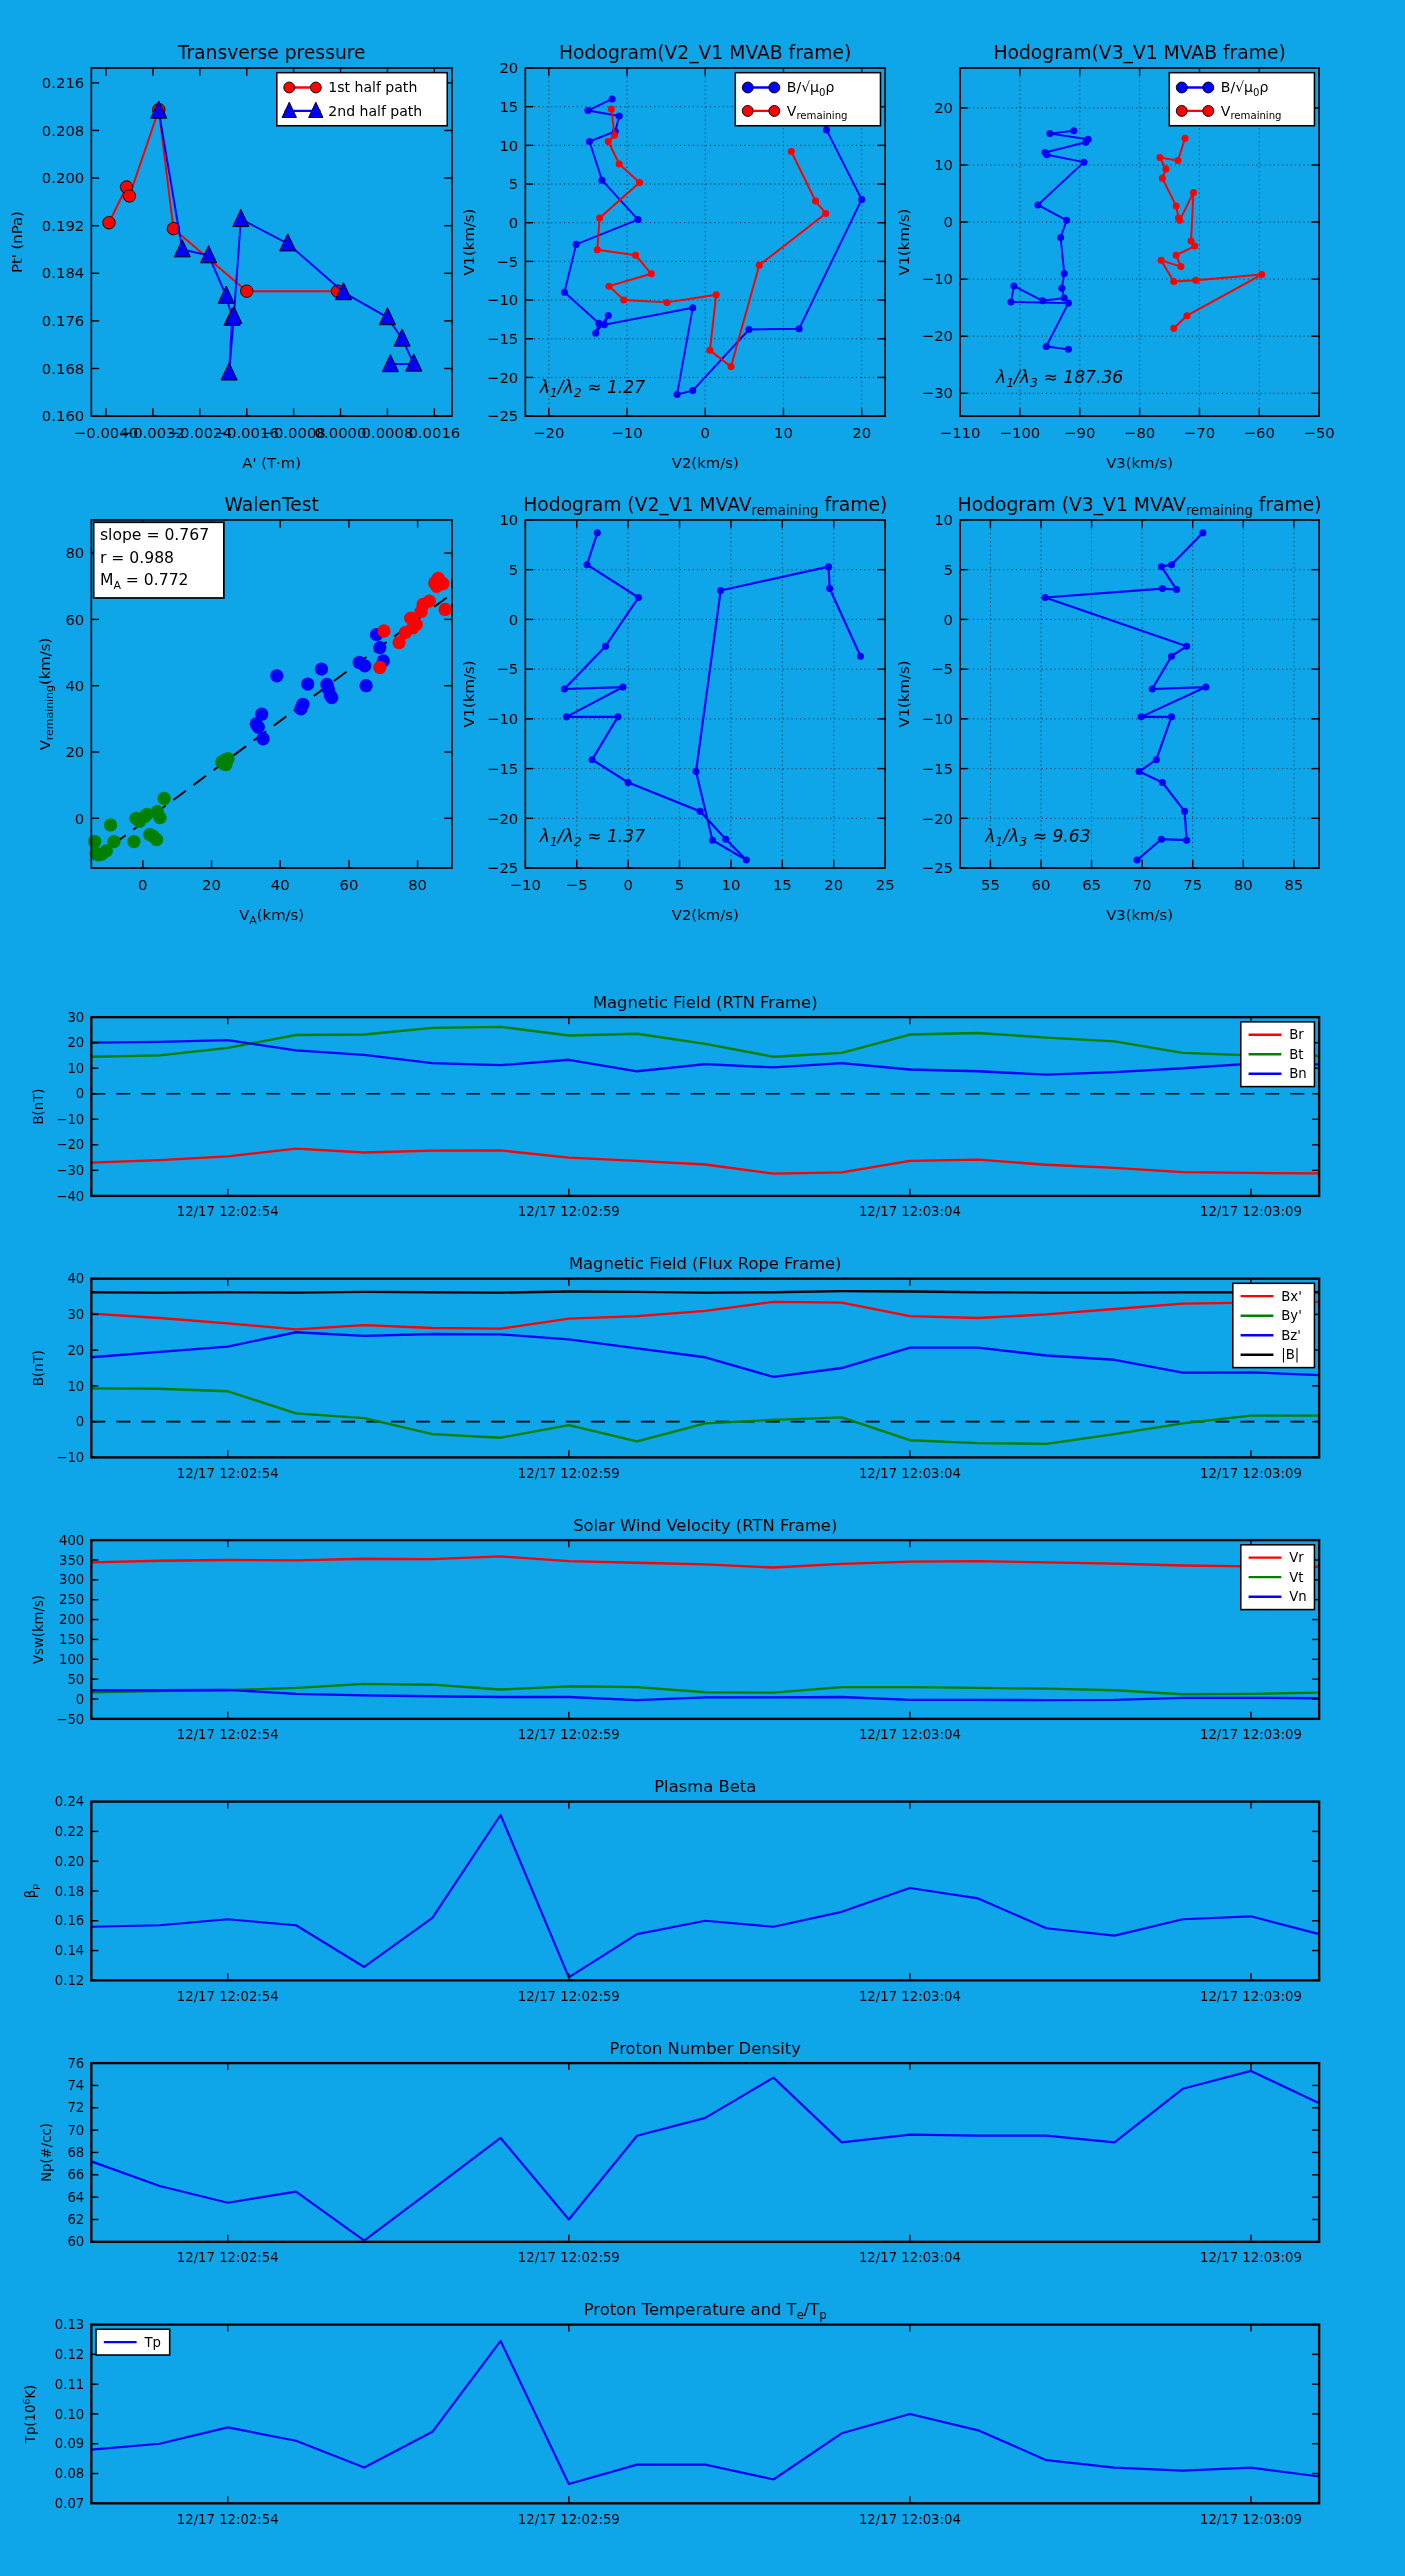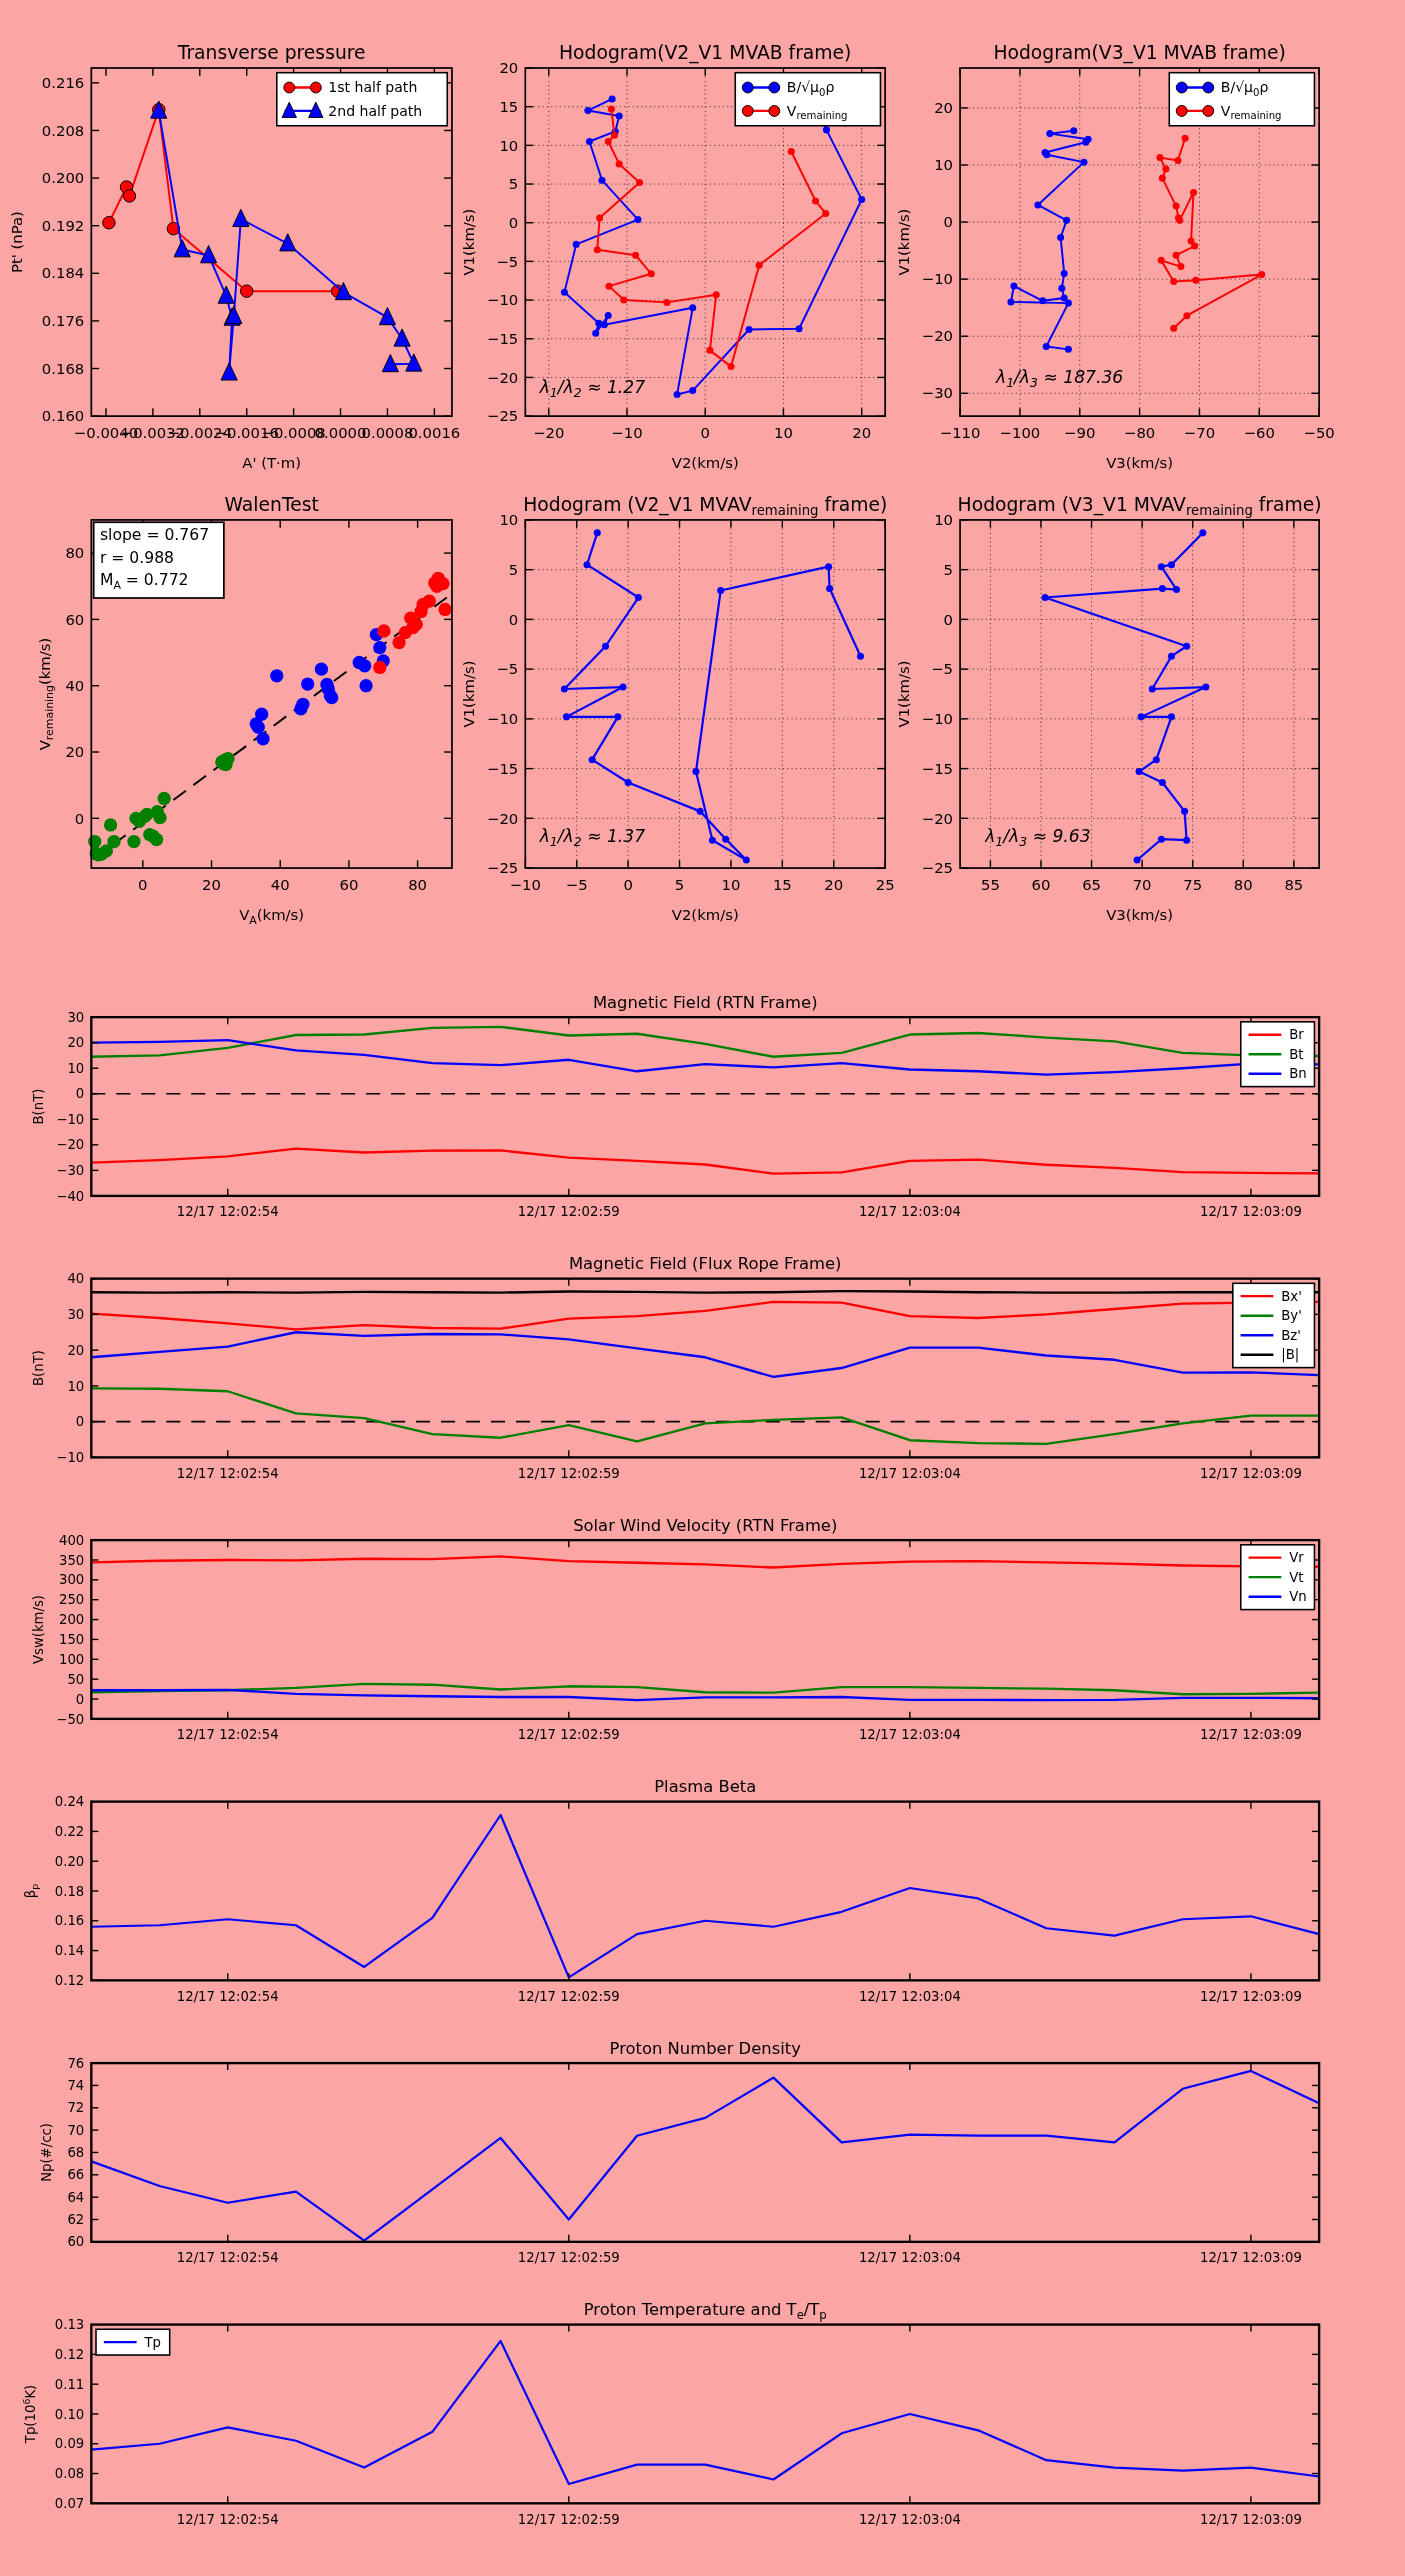--- a/index.html
+++ b/index.html
@@ -1,16 +1,16 @@
 <!DOCTYPE html>
 <html style="font-size:12.5px"><head>
 <meta charset="utf-8">
 <style>
   html,body{margin:0;padding:0;background:#ffffff;}
-  #page{position:relative;width:1405px;height:2576px;background:#fca5a5;overflow:hidden;
+  #page{position:relative;width:1405px;height:2576px;background:#0ea5e9;overflow:hidden;
         font-family:"DejaVu Sans", "Liberation Sans", sans-serif;}
   svg text{font-family:"DejaVu Sans", "Liberation Sans", sans-serif;fill:#000000;}
 </style>
 </head>
 <body>
 
 <div id="page">
   <svg id="fig" width="1405" height="2576" viewBox="0 0 1800 3300" xmlns="http://www.w3.org/2000/svg">
       <g>
         <text x="348" y="75" text-anchor="middle" font-size="24"><tspan dy="0">Transverse pressure</tspan></text>

